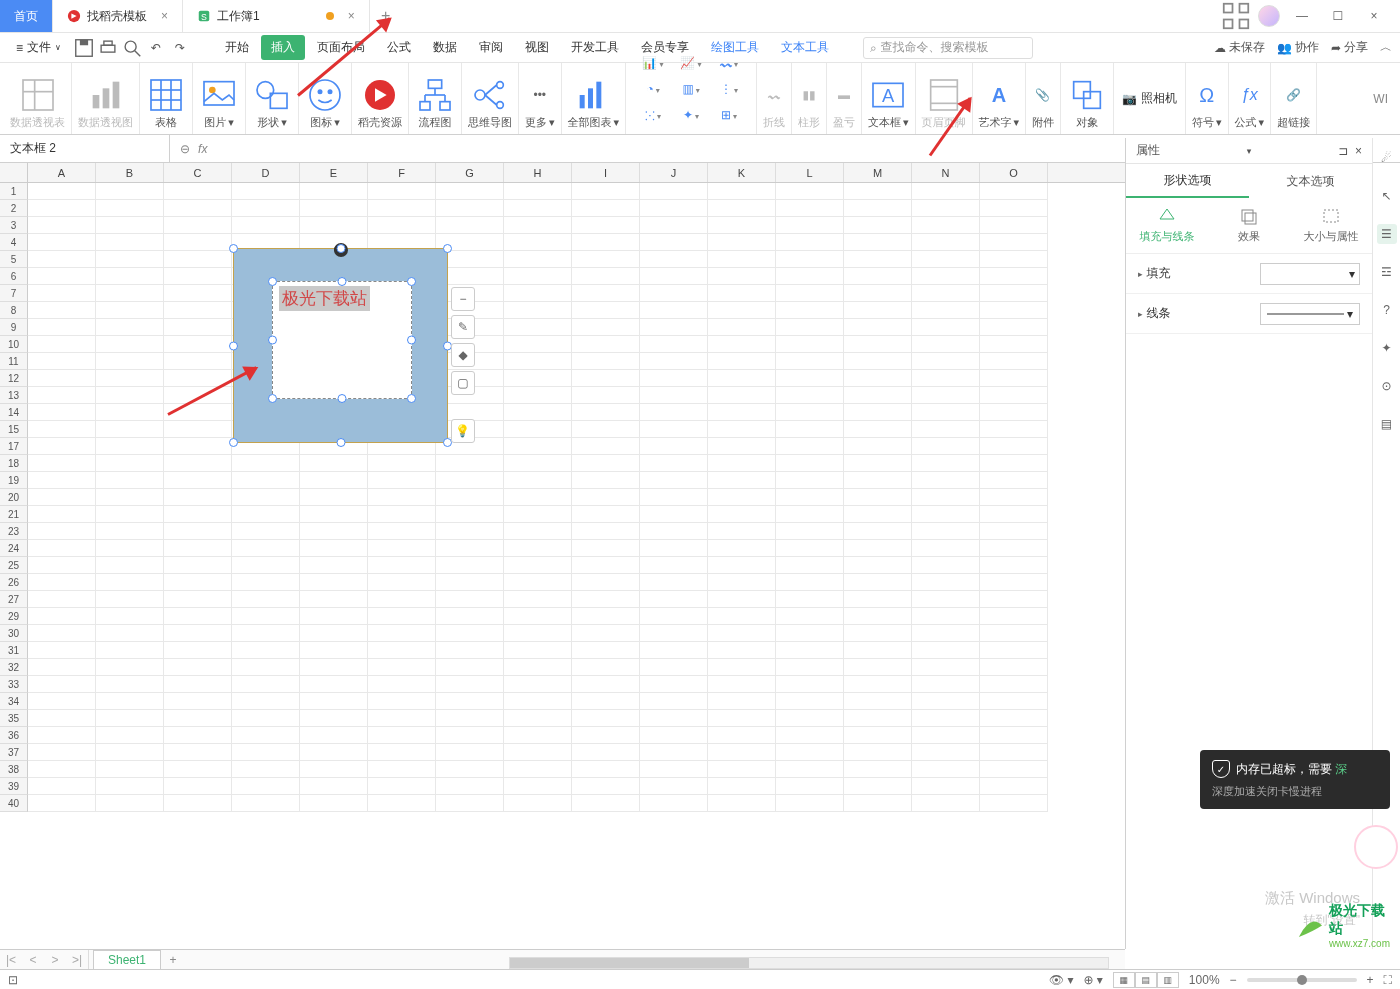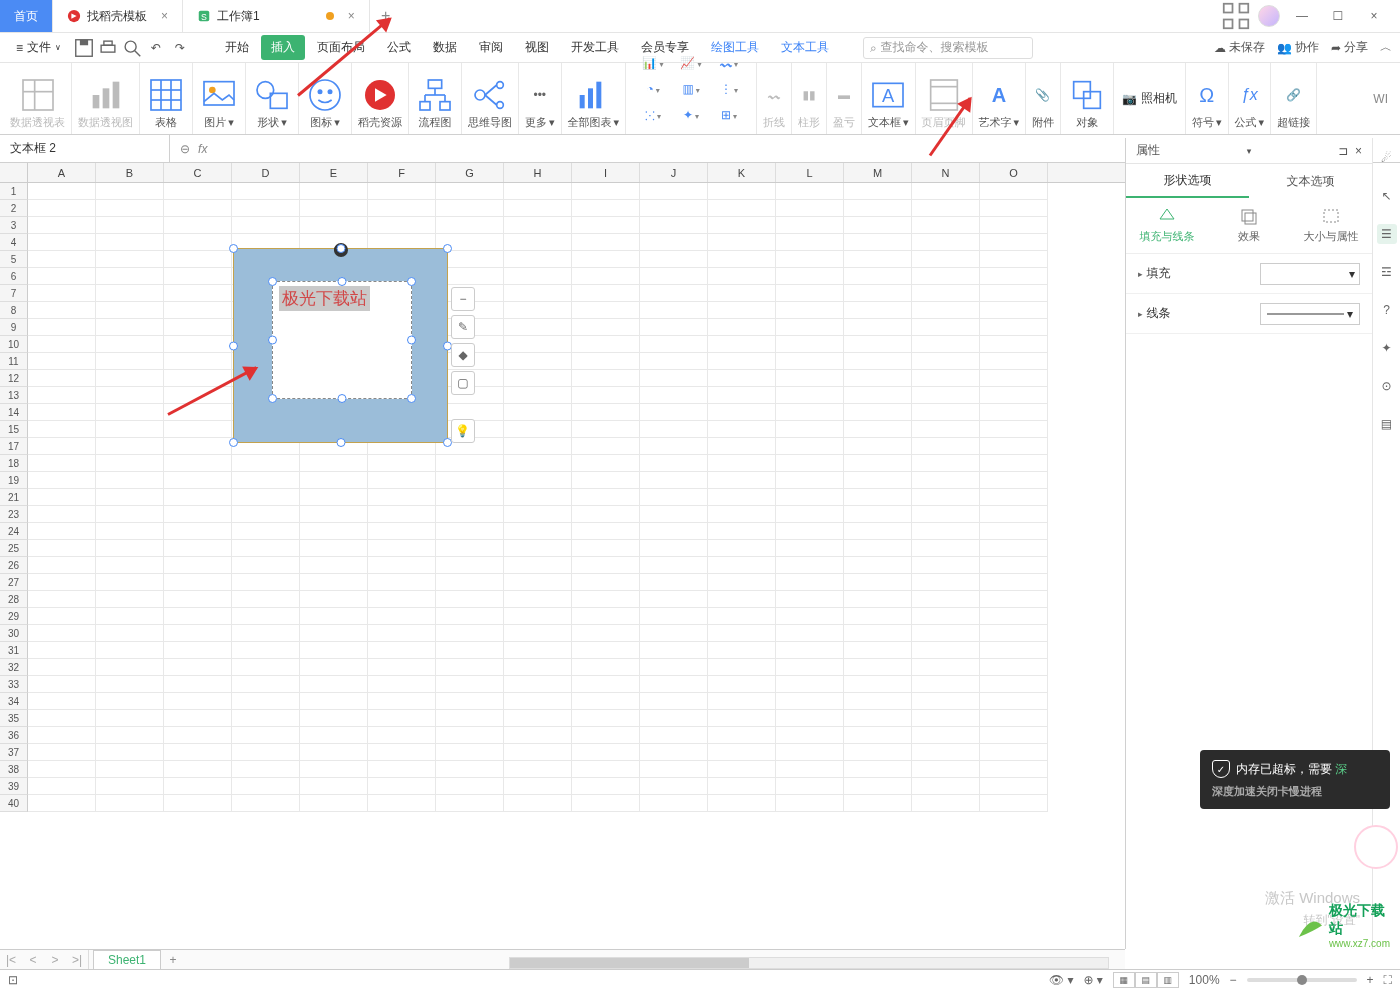--- a/index.html
+++ b/index.html
@@ -102,21 +102,21 @@
 .status { position:absolute; bottom:0; left:0; right:0; height:20px; border-top:1px solid #ccc; display:flex; align-items:center; padding:0 8px; color:#666; background:#fff; }
 .status .sright { margin-left:auto; display:flex; align-items:center; gap:10px; }
 .viewbtns { display:flex; gap:0; }
 .viewbtns .vb { width:22px; height:16px; border:1px solid #ccc; display:flex; align-items:center; justify-content:center; font-size:9px; }
 .zoomslider { width:110px; height:4px; background:#ddd; position:relative; border-radius:2px; }
 .zoomslider::after { content:""; width:10px; height:10px; background:#888; border-radius:50%; position:absolute; left:50%; top:-3px; transform:translateX(-50%); }
 
 
 .toast { position:absolute; right:10px; bottom:180px; width:190px; background:#2b2b2b; color:#fff; border-radius:4px; padding:10px 12px; font-size:12px; }
 .toast .t1 { display:flex; align-items:center; gap:6px; }
-.toast .t2 { font-size:11px; color:#aaa; margin-top:6px;font-weight:bold; }
+.toast .t2 { font-size:11px; color:#aaa; margin-top:6px; }
 .shield { width:18px; height:18px; border:1.5px solid #fff; border-radius:3px 3px 50% 50%; display:flex; align-items:center; justify-content:center; font-size:10px; }
 
 
 .wm { position:absolute; right:40px; bottom:60px; text-align:right; color:#c7c7c7; font-size:15px; }
 .wm .w2 { font-size:12px; margin-top:4px; }
 .logo { position:absolute; right:10px; bottom:40px; font-size:14px; color:#13a058; font-weight:600; display:flex; align-items:center; gap:4px; }
 .logo .url { font-size:10px; color:#6cc24a; font-weight:400; }
 .bunny { position:absolute; right:2px; bottom:120px; width:44px; height:44px; border-radius:50%; background:#fff; border:2px solid #ffd0e0; }
 .scrollbar-h { position:absolute; right:16px; bottom:0; width:600px; height:12px; background:#f0f0f0; border:1px solid #ddd; }
 .thumb-h { position:absolute; left:0; width:40%; height:100%; background:#ccc; }
@@ -777,20 +777,38 @@
         <div class="cell"></div>
         <div class="cell"></div>
         <div class="cell"></div>
         <div class="cell"></div>
         <div class="cell"></div>
         <div class="cell"></div>
         <div class="cell"></div>
         <div class="cell"></div>
       </div>
       <div class="row">
+        <div class="rh">20</div>
+        <div class="cell"></div>
+        <div class="cell"></div>
+        <div class="cell"></div>
+        <div class="cell"></div>
+        <div class="cell"></div>
+        <div class="cell"></div>
+        <div class="cell"></div>
+        <div class="cell"></div>
+        <div class="cell"></div>
+        <div class="cell"></div>
+        <div class="cell"></div>
+        <div class="cell"></div>
+        <div class="cell"></div>
+        <div class="cell"></div>
+        <div class="cell"></div>
+      </div>
+      <div class="row">
         <div class="rh">21</div>
         <div class="cell"></div>
         <div class="cell"></div>
         <div class="cell"></div>
         <div class="cell"></div>
         <div class="cell"></div>
         <div class="cell"></div>
         <div class="cell"></div>
         <div class="cell"></div>
         <div class="cell"></div>
@@ -868,38 +886,20 @@
         <div class="cell"></div>
         <div class="cell"></div>
         <div class="cell"></div>
         <div class="cell"></div>
         <div class="cell"></div>
         <div class="cell"></div>
         <div class="cell"></div>
       </div>
       <div class="row">
         <div class="rh">27</div>
-        <div class="cell"></div>
-        <div class="cell"></div>
-        <div class="cell"></div>
-        <div class="cell"></div>
-        <div class="cell"></div>
-        <div class="cell"></div>
-        <div class="cell"></div>
-        <div class="cell"></div>
-        <div class="cell"></div>
-        <div class="cell"></div>
-        <div class="cell"></div>
-        <div class="cell"></div>
-        <div class="cell"></div>
-        <div class="cell"></div>
-        <div class="cell"></div>
-      </div>
-      <div class="row">
-        <div class="rh">28</div>
         <div class="cell"></div>
         <div class="cell"></div>
         <div class="cell"></div>
         <div class="cell"></div>
         <div class="cell"></div>
         <div class="cell"></div>
         <div class="cell"></div>
         <div class="cell"></div>
         <div class="cell"></div>
         <div class="cell"></div>

